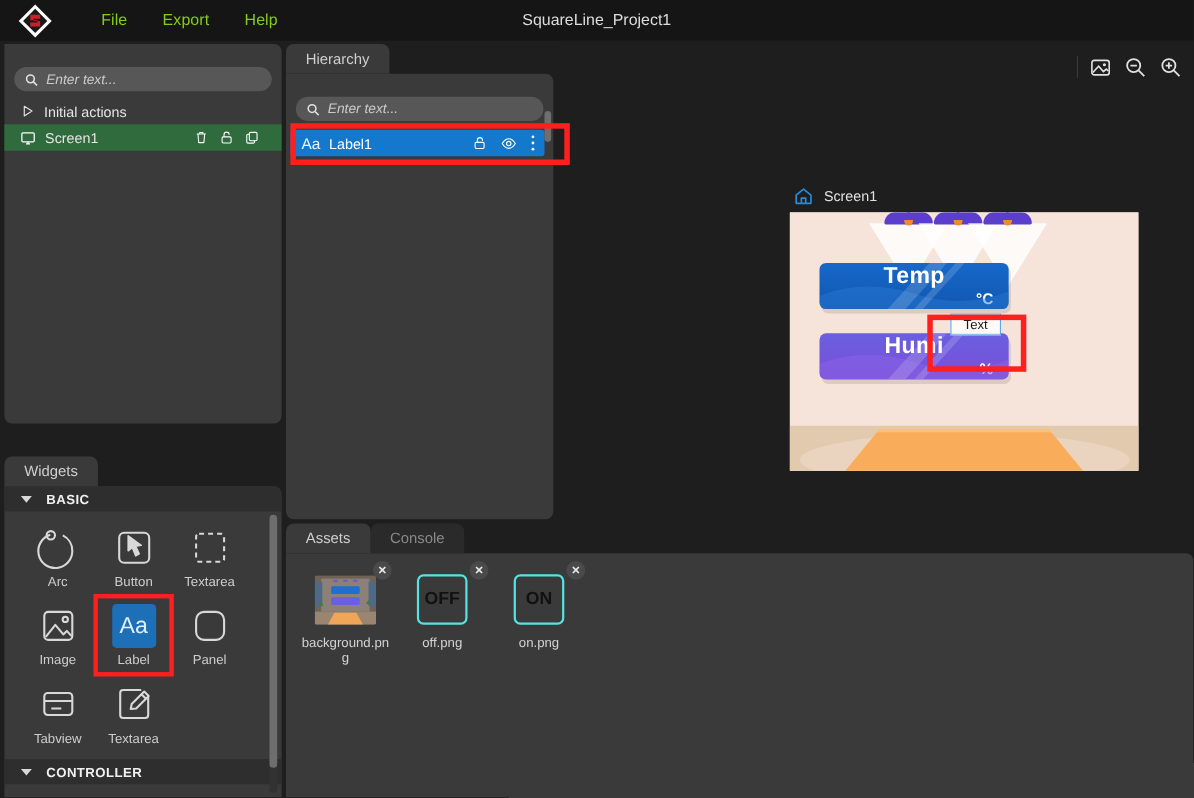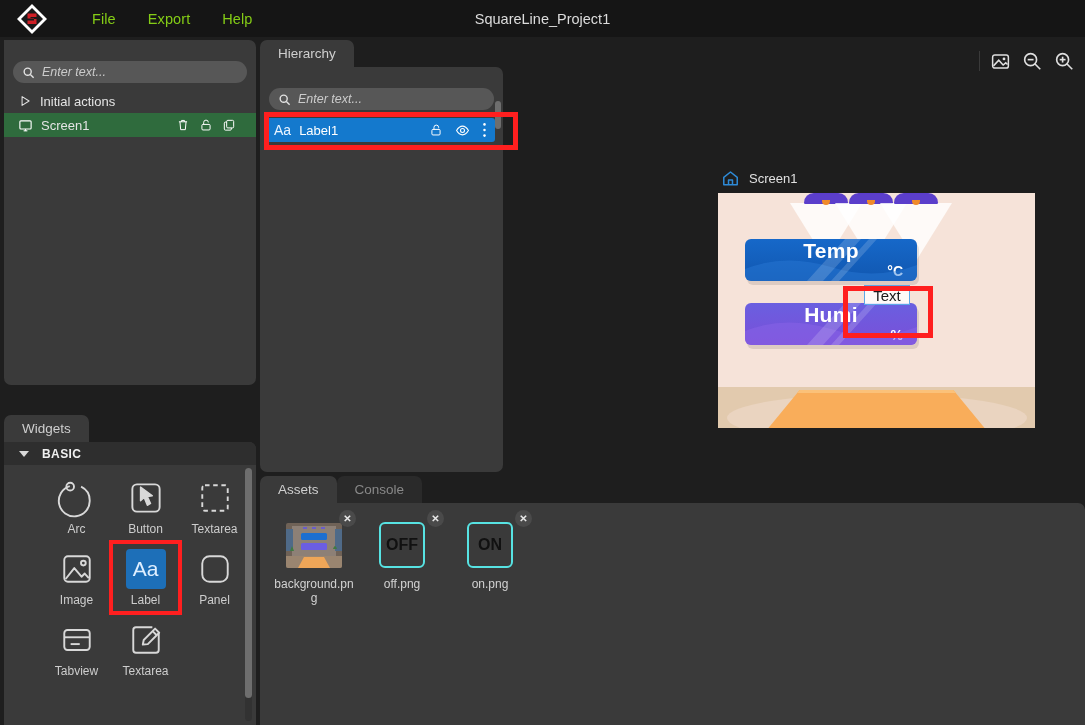--- a/index.html
+++ b/index.html
@@ -74,21 +74,21 @@
 
   
   #widgets-panel { left: 4px; top: 415px; width: 252px; height: 310px; }
   #widgets-panel .panel-body { width: 252px; height: 283px; border-radius: 0 7px 0 0; position: relative; overflow: hidden; }
   .group-header {
     height: 23px; background: #2e2e2e; display: flex; align-items: center;
     gap: 13px; padding-left: 15px; color: #f0f0f0; font-size: 12px;
     font-weight: bold; letter-spacing: .4px; cursor: default;
   }
   .caret { width: 0; height: 0; border-left: 5px solid transparent; border-right: 5px solid transparent; border-top: 6px solid #d8d8d8; }
-  .wgrid { display: flex; flex-wrap: wrap; padding: 6px 0 0 14px; margin-left: 24px; }
+  .wgrid { display: flex; flex-wrap: wrap; padding: 6px 0 0 14px; }
   .wcell {
     width: 69px; display: flex; flex-direction: column; align-items: center;
     padding: 4px 0 6px 0; cursor: default; position: relative;
   }
   .wcell .gi { height: 46px; display: flex; align-items: center; justify-content: center; }
   .wcell .wlabel { color: #cdcdcd; font-size: 12px; margin-top: 1px; }
   .wcell.hl { outline: 4px solid #ff1f1f; outline-offset: -2px; z-index: 4; }
   .label-chip {
     width: 40px; height: 40px; background: #1d6fb8; border-radius: 4px;
     display: flex; align-items: center; justify-content: center;
@@ -182,21 +182,21 @@
     clip-path: polygon(16% 0%, 84% 0%, 100% 100%, 0% 100%);
   }
   .carpet-ellipse {
     position: absolute; left: 50%; transform: translateX(-50%); bottom: -14px;
     width: 300px; height: 48px; border-radius: 50%; background: #ead4c0;
   }
   .sel-text-widget {
     position: absolute; left: 146px; top: 92px; width: 46px; height: 20px;
     border: 1px solid #5ca8e8; background: rgba(255,255,255,0.82);
     display: flex; align-items: center; justify-content: center;
-    color: #1a1a1a; font-size: 15px; z-index: 6;
+    color: #1a1a1a; font-size: 12px; z-index: 6;
   }
 
   
   .redbox { position: absolute; border: 5px solid #ff1f1f; z-index: 20; pointer-events: none; }
   #redbox-hier { left: 264px; top: 112px; width: 254px; height: 38px; }
   #redbox-canvas { left: 843px; top: 286px; width: 90px; height: 52px; }
 
   svg { display: block; }
 </style>
 </head>
@@ -461,20 +461,24 @@
             <svg width="40" height="40" viewBox="0 0 44 44" fill="none" stroke="#d8d8d8" stroke-width="2.1" stroke-linejoin="round">
               <path d="M36 14.5 L36 33 A3 3 0 0 1 33 36 L11 36 A3 3 0 0 1 8 33 L8 11 A3 3 0 0 1 11 8 L29 8"></path>
               <path d="M18.5 27 L19.5 22 L32 9.5 L36.5 14 L24 26.5 Z"></path>
               <line x1="29.5" y1="12.5" x2="33.5" y2="16.5"></line>
             </svg>
           </span>
           <span class="wlabel">Textarea</span>
         </div>
       </div>
 
+      <div class="group-header" style="margin-top:6px;">
+        <span class="caret"></span>
+        <span>CONTROLLER</span>
+      </div>
 
       <div class="vscroll">
         <div class="thumb"></div>
       </div>
     </div>
   </div>
 
   <div class="panel" id="hier-panel">
     <div class="tabstrip">
       <div class="tab">Hierarchy</div>

